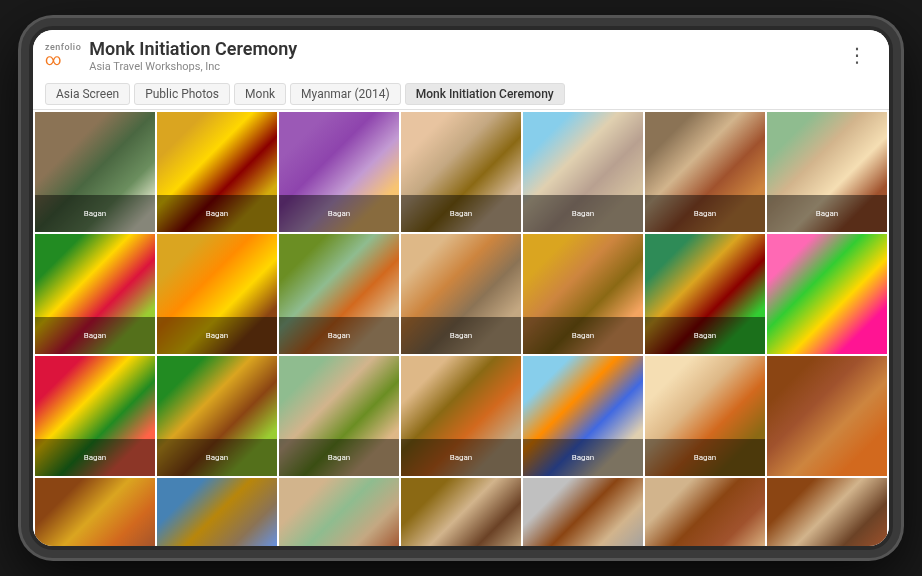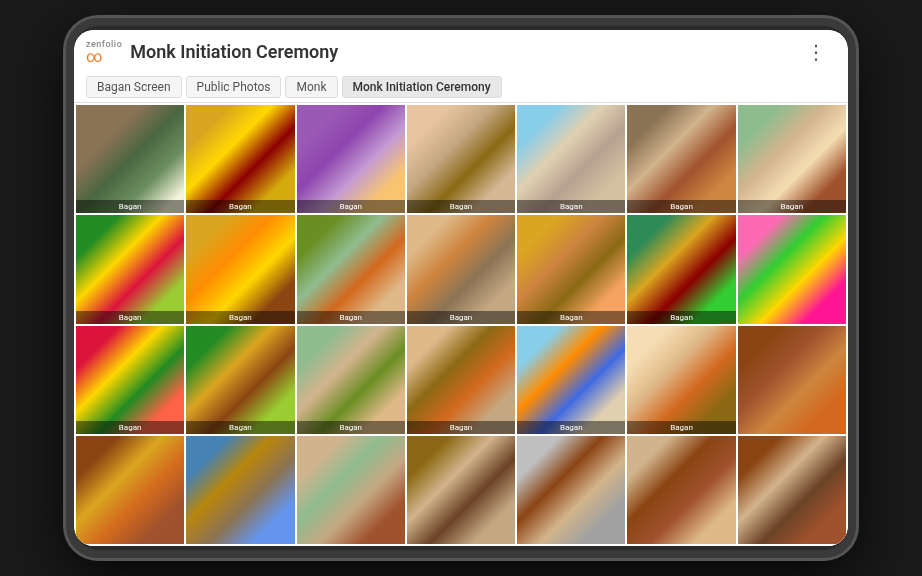--- a/index.html
+++ b/index.html
@@ -6,21 +6,21 @@
     body {
       background: #1a1a1a;
       display: flex;
       justify-content: center;
       align-items: center;
       min-height: 100vh;
       font-family: 'Roboto', Arial, sans-serif;
     }
 
     .device-frame {
-      width: 790px;
+      width: 880px;
       height: 540px;
       background: #2a2a2a;
       border-radius: 32px;
       border: 8px solid #3a3a3a;
       box-shadow: 0 0 0 3px #555, 0 20px 60px rgba(0,0,0,0.8);
       position: relative;
       overflow: hidden;
       display: flex;
       align-items: center;
       justify-content: center;
@@ -159,21 +159,21 @@
     }
 
     .photo-label {
       position: absolute;
       bottom: 0;
       left: 0;
       right: 0;
       background: rgba(0,0,0,0.45);
       color: #fff;
       font-size: 8px;
-      padding: 2px 4px;
+      padding: 14px 4px;
       text-align: center;
     }
 
     
     
     .p-r1c1 { background: linear-gradient(135deg, #8B7355 30%, #4a6741 50%, #6B8E5E 70%, #F5F5DC 90%); }
     .p-r1c2 { background: linear-gradient(135deg, #DAA520 20%, #FFD700 40%, #8B0000 60%, #D4AC0D 80%); }
     .p-r1c3 { background: linear-gradient(135deg, #9B59B6 20%, #8E44AD 40%, #C39BD3 60%, #F8C471 80%); }
     .p-r1c4 { background: linear-gradient(135deg, #E8C4A0 20%, #C4A882 40%, #8B6914 60%, #D4B896 80%); }
     .p-r1c5 { background: linear-gradient(135deg, #87CEEB 20%, #E0D0B0 40%, #B8A090 60%, #D4C0A0 80%); }
@@ -215,29 +215,31 @@
 
     <div class="header">
       <div class="header-top">
         <div class="header-left">
           <div class="zenfolio-logo">
             <span class="zenfolio-text">zenfolio</span>
             <span class="zenfolio-infinity">∞</span>
           </div>
           <div class="header-title-block">
             <span class="gallery-title">Monk Initiation Ceremony</span>
+            <span class="gallery-subtitle">Asia Travel Workshops, Inc</span>
           </div>
         </div>
         <div class="more-icon">⋮</div>
       </div>
 
       <div class="breadcrumb">
-        <span class="breadcrumb-item">Bagan Screen</span>
+        <span class="breadcrumb-item">Asia Screen</span>
         <span class="breadcrumb-item">Public Photos</span>
         <span class="breadcrumb-item">Monk</span>
+        <span class="breadcrumb-item">Myanmar (2014)</span>
         <span class="breadcrumb-item active">Monk Initiation Ceremony</span>
       </div>
     </div>
 
     <div class="photo-grid-container">
       <div class="photo-grid" id="photo-grid">
       <div class="photo-cell p-r1c1">
             <div class="photo-bg"></div>
             <div class="photo-label">Bagan</div>
           </div>

